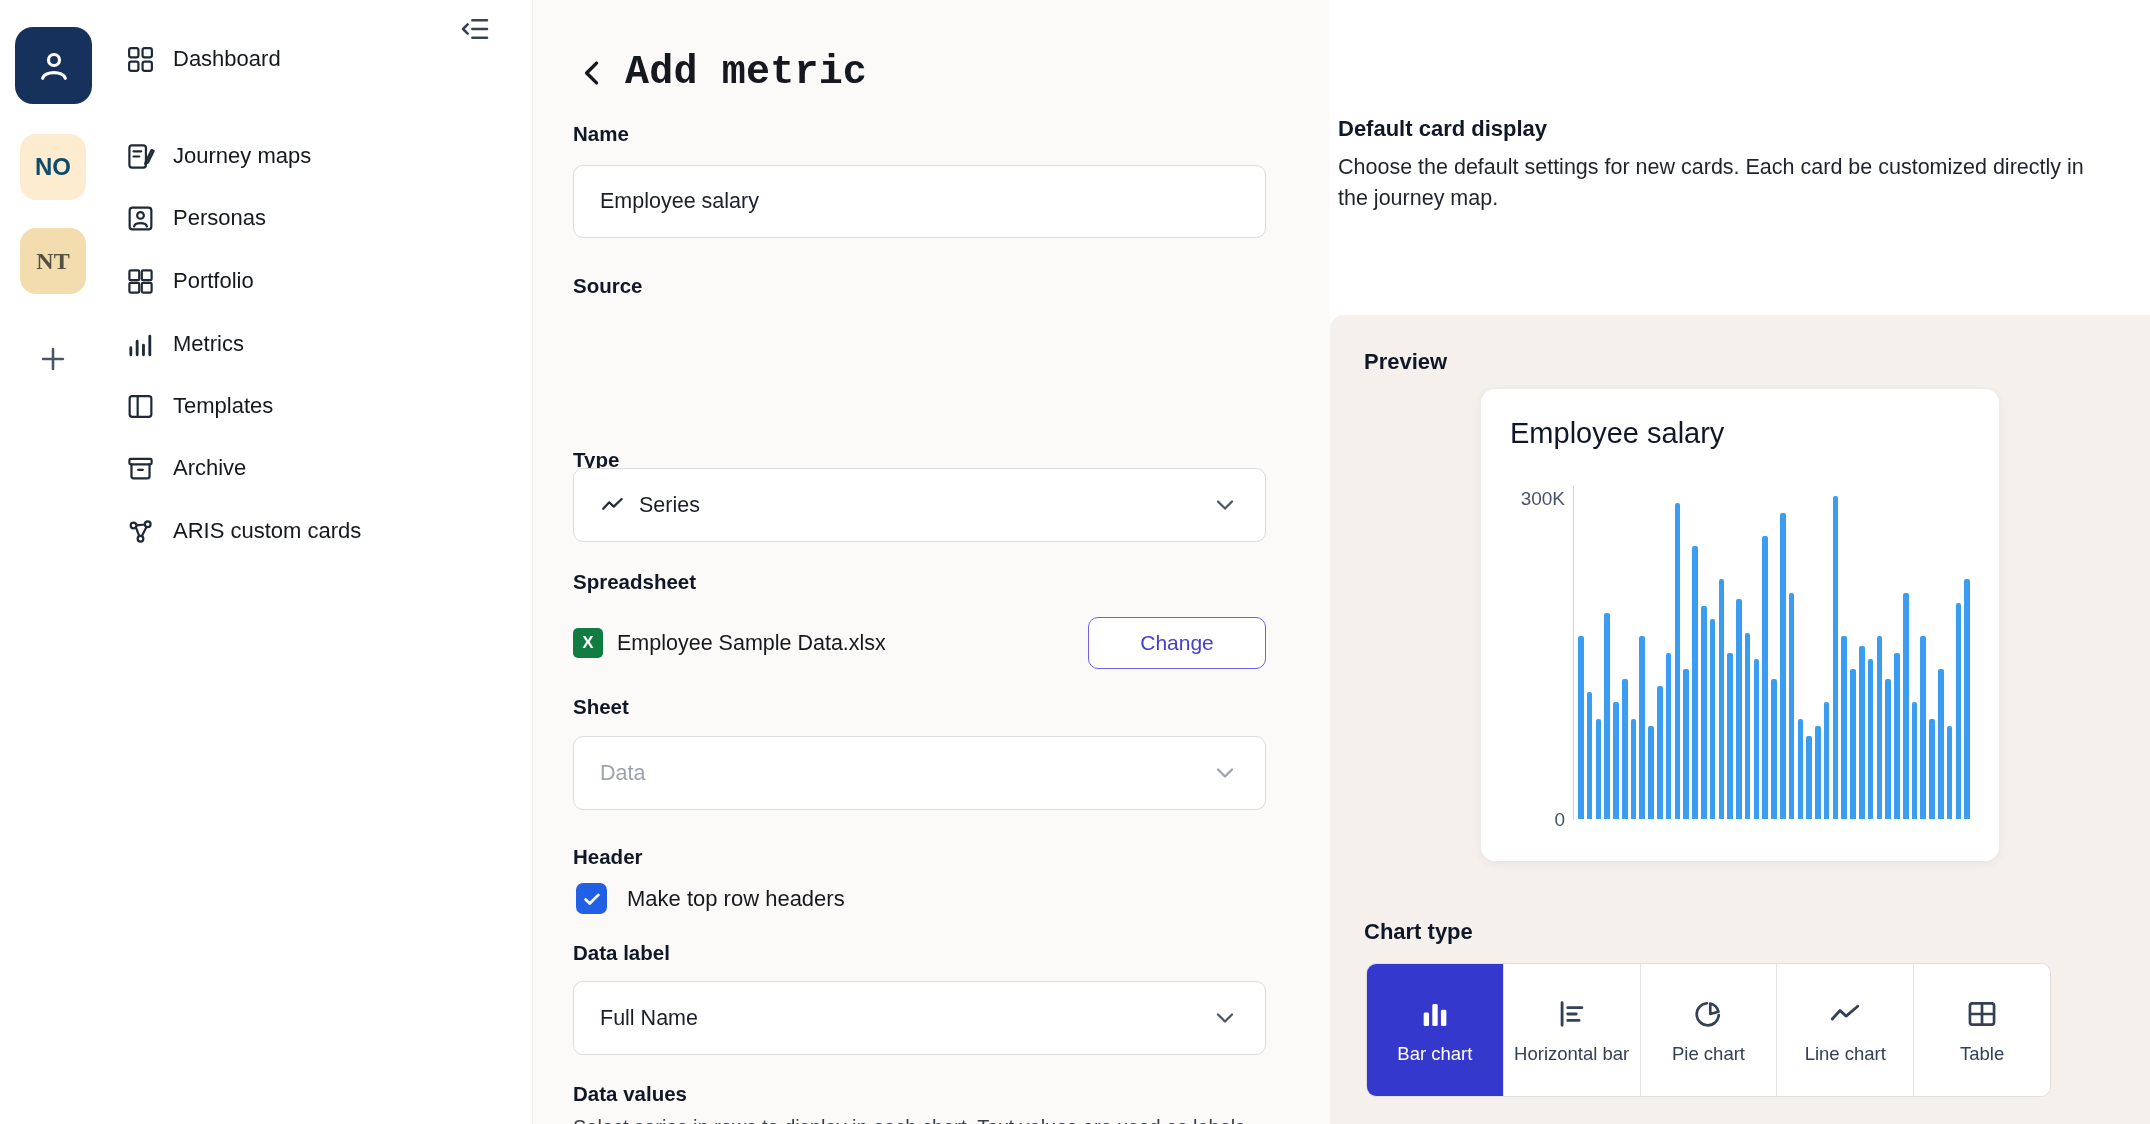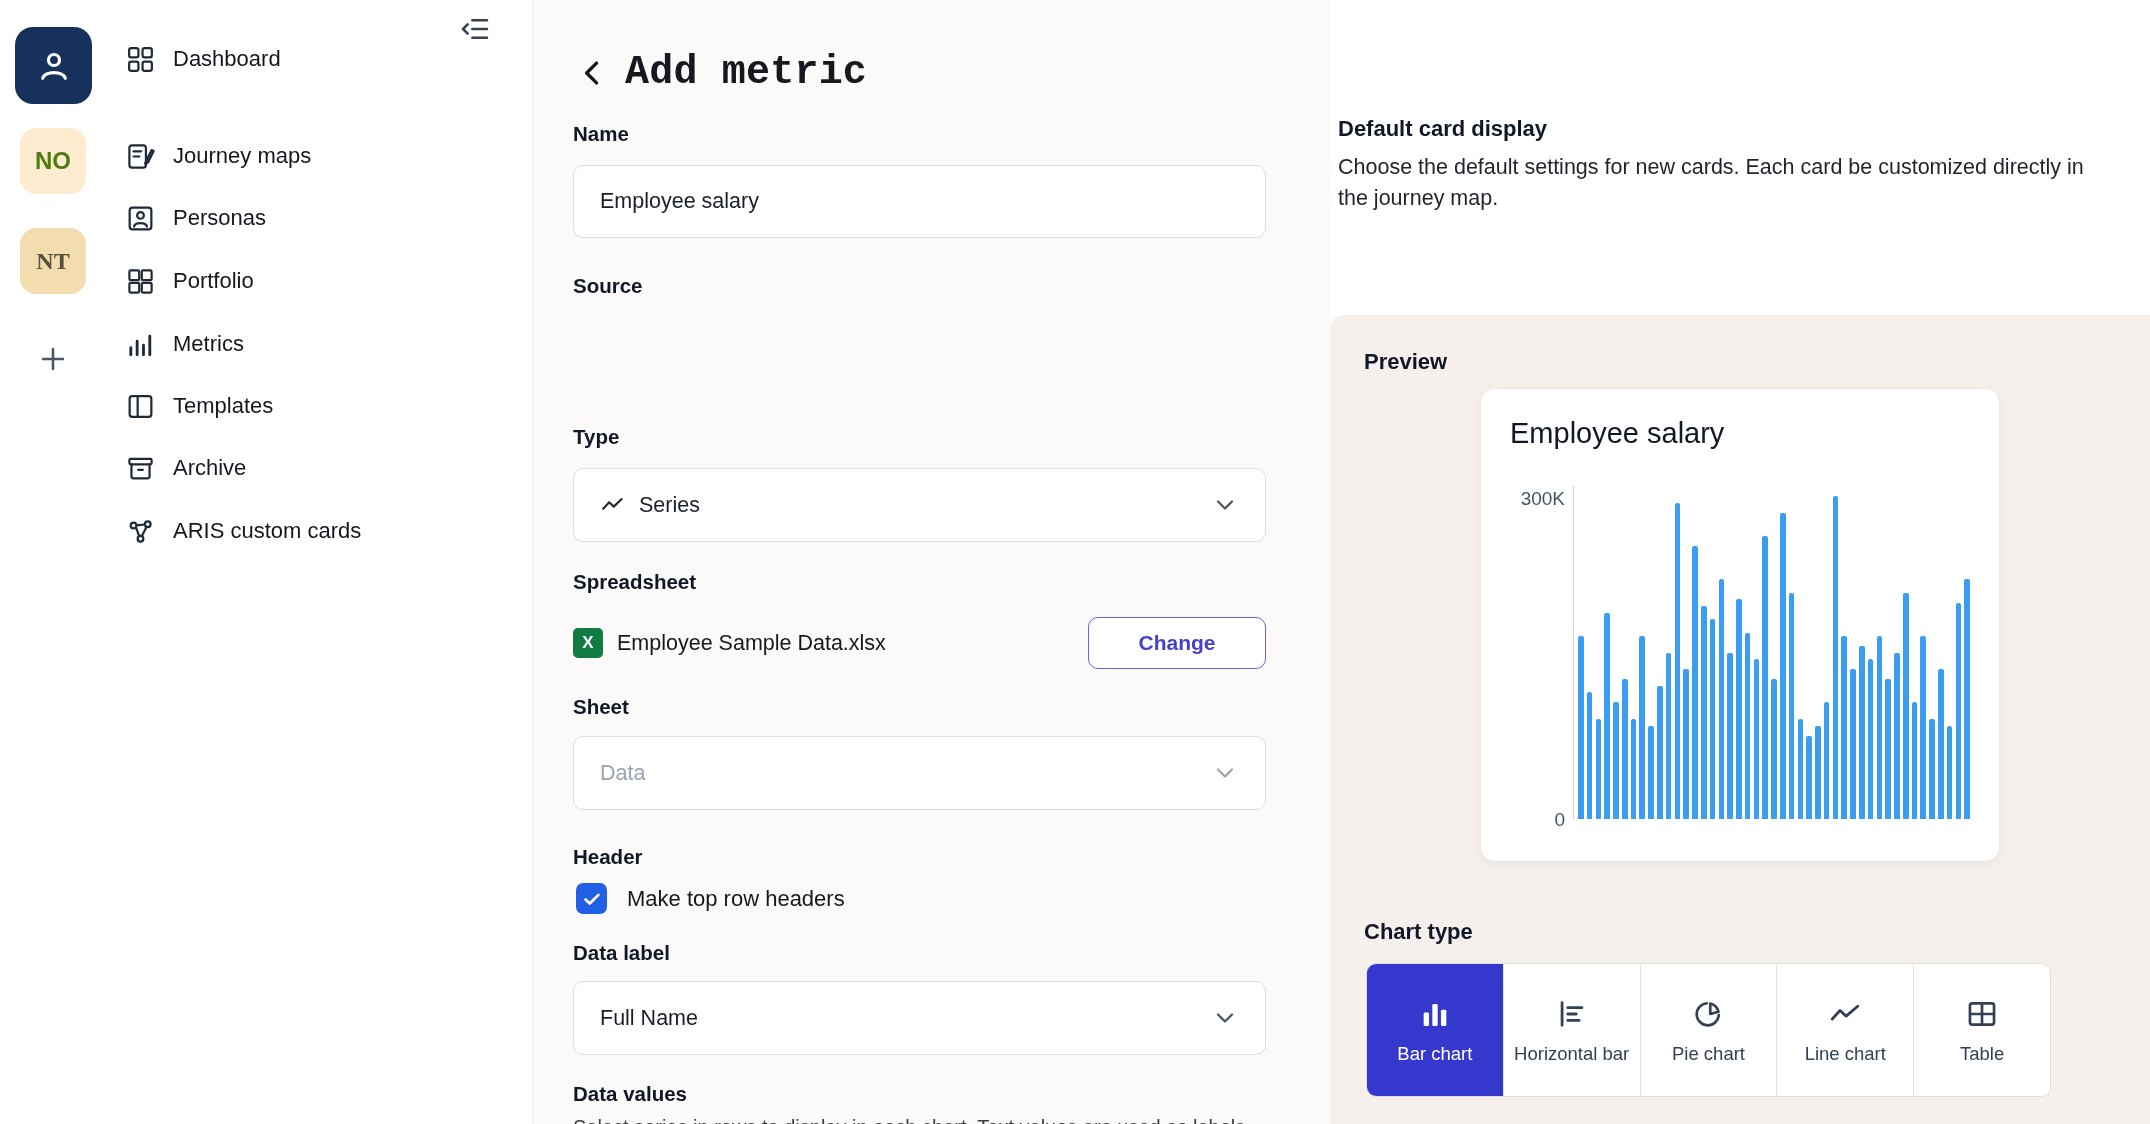--- a/index.html
+++ b/index.html
@@ -4,21 +4,21 @@
 <style>
   * { margin:0; padding:0; box-sizing:border-box; }
   html,body { width:2150px; height:1124px; }
   body { font-family:"Liberation Sans", sans-serif; background:#fff; overflow:hidden; position:relative; color:#14181f; }
   svg { display:block; }
 
   
   .rail { position:absolute; left:0; top:0; width:106px; height:100%; background:#fff; z-index:3; }
   .avatar { position:absolute; left:15px; top:27px; width:77px; height:77px; border-radius:18px; background:#16325c; display:flex; align-items:center; justify-content:center; cursor:pointer; }
   .ws { position:absolute; left:20px; width:66px; height:66px; border-radius:16px; display:flex; align-items:center; justify-content:center; font-size:24px; font-weight:700; cursor:pointer; }
-  .ws-no { top:128px; background:#fdeccf; color:#4d7c0f; }
+  .ws-no { top:134px; background:#fdeccf; color:#0c4a6e; }
   .ws-nt { top:228px; background:#f3dcae; color:#55503f;font-family:Liberation Serif, serif; }
   .add-ws { position:absolute; left:32px; top:338px; width:42px; height:42px; display:flex; align-items:center; justify-content:center; color:#4b5563; cursor:pointer; }
 
   
   .sidebar { position:absolute; left:106px; top:0; width:427px; height:100%; background:#fff; border-right:1px solid #efecea; z-index:2; }
   .collapse-btn { position:absolute; right:36px; top:8px; width:42px; height:42px; display:flex; align-items:center; justify-content:center; background:none; border:none; cursor:pointer; color:#374151; }
   .nav-item { position:absolute; left:19px; height:44px; display:flex; align-items:center; gap:17px; cursor:pointer; color:#14181f; }
   .nav-item .nlabel { font-size:22px; white-space:nowrap; }
   .nav-icon { width:31px; height:31px; color:#1f2937; flex:0 0 31px; }
 
@@ -30,21 +30,21 @@
   .f-label { position:absolute; left:40px; font-size:20.5px; font-weight:600; color:#101828; }
   .control { position:absolute; left:40px; width:693px; background:#fff; border:1px solid #dcdcdc; border-radius:10px; display:flex; align-items:center; padding:0 26px; font-size:21.5px; color:#1a1f29; cursor:pointer; }
   input.control { cursor:text; outline:none; }
   .chev { margin-left:auto; color:#4b5563; }
   .chev-light { margin-left:auto; color:#9ca3af; }
   .placeholder { color:#9aa3af; }
   .type-icon { color:#1f2937; margin-right:13px; }
   .file-row { position:absolute; left:40px; top:617px; width:693px; height:52px; display:flex; align-items:center; }
   .excel-icon { width:30px; height:30px; border-radius:5px; background:#107c41; color:#fff; font-weight:700; font-size:17px; display:flex; align-items:center; justify-content:center; margin-right:14px; }
   .file-name { font-size:21.5px; color:#15181e; }
-  .change-btn { margin-left:auto; width:178px; height:52px; background:#fff; border:1.5px solid #6a63e8; border-radius:10px; color:#4640c8; font-weight:700; font-size:21px; cursor:pointer; font-family:inherit; }
+  .change-btn { margin-left:auto; width:178px; height:52px; background:#fff; border:1.5px solid #6a63e8; border-radius:10px; color:#4640c8; font-weight:400; font-size:21px; cursor:pointer; font-family:inherit; }
   .checkbox-row { position:absolute; left:43px; top:883px; display:flex; align-items:center; gap:20px; }
   .checkbox { width:31px; height:31px; background:#2160e4; border-radius:7px; display:flex; align-items:center; justify-content:center; cursor:pointer; }
   .checkbox-label { font-size:22px; color:#15181e; }
   .hint-partial { position:absolute; left:40px; top:1114px; width:693px; font-size:20px; line-height:26px; color:#3a3f47; }
 
   
   .side-panel { position:absolute; left:1330px; top:0; width:820px; height:100%; background:#fff; }
   .sp-heading { position:absolute; left:8px; top:116px; font-size:22px; font-weight:700; color:#101828; }
   .sp-desc { position:absolute; left:8px; top:152px; width:750px; font-size:21.5px; line-height:31px; color:#1f242c; }
   .info-banner { position:absolute; left:8px; top:236px; width:802px; height:62px; background:#dbd7f7; border-radius:12px; display:flex; align-items:center; padding:0 24px; gap:12px; cursor:pointer; }
@@ -200,21 +200,21 @@
       </span>
     </button>
     <h1 class="page-title">Add metric</h1>
   </div>
 
   <label class="f-label" style="top:122px">Name</label>
   <input class="control" style="top: 165px; height: 73px;" value="Employee salary">
 
   <label class="f-label" style="top:274px">Source</label>
 
-  <label class="f-label" style="top:425px">Type</label>
+  <label class="f-label" style="top:448px">Type</label>
   <div class="control" style="top:468px;height:74px">
     <span class="type-icon">
       <svg width="26" height="26" viewBox="0 0 24 24" fill="none" stroke="currentColor" stroke-width="2" stroke-linecap="round" stroke-linejoin="round">
           <path d="M3 15.5 8.5 9.5l4.2 4 7.3-7"></path>
         </svg>
     </span>
     <span>Series</span>
     <span class="chev">
       <svg width="28" height="28" viewBox="0 0 24 24" fill="none" stroke="currentColor" stroke-width="1.9" stroke-linecap="round" stroke-linejoin="round">
           <path d="m6 9 6 6 6-6"></path>

